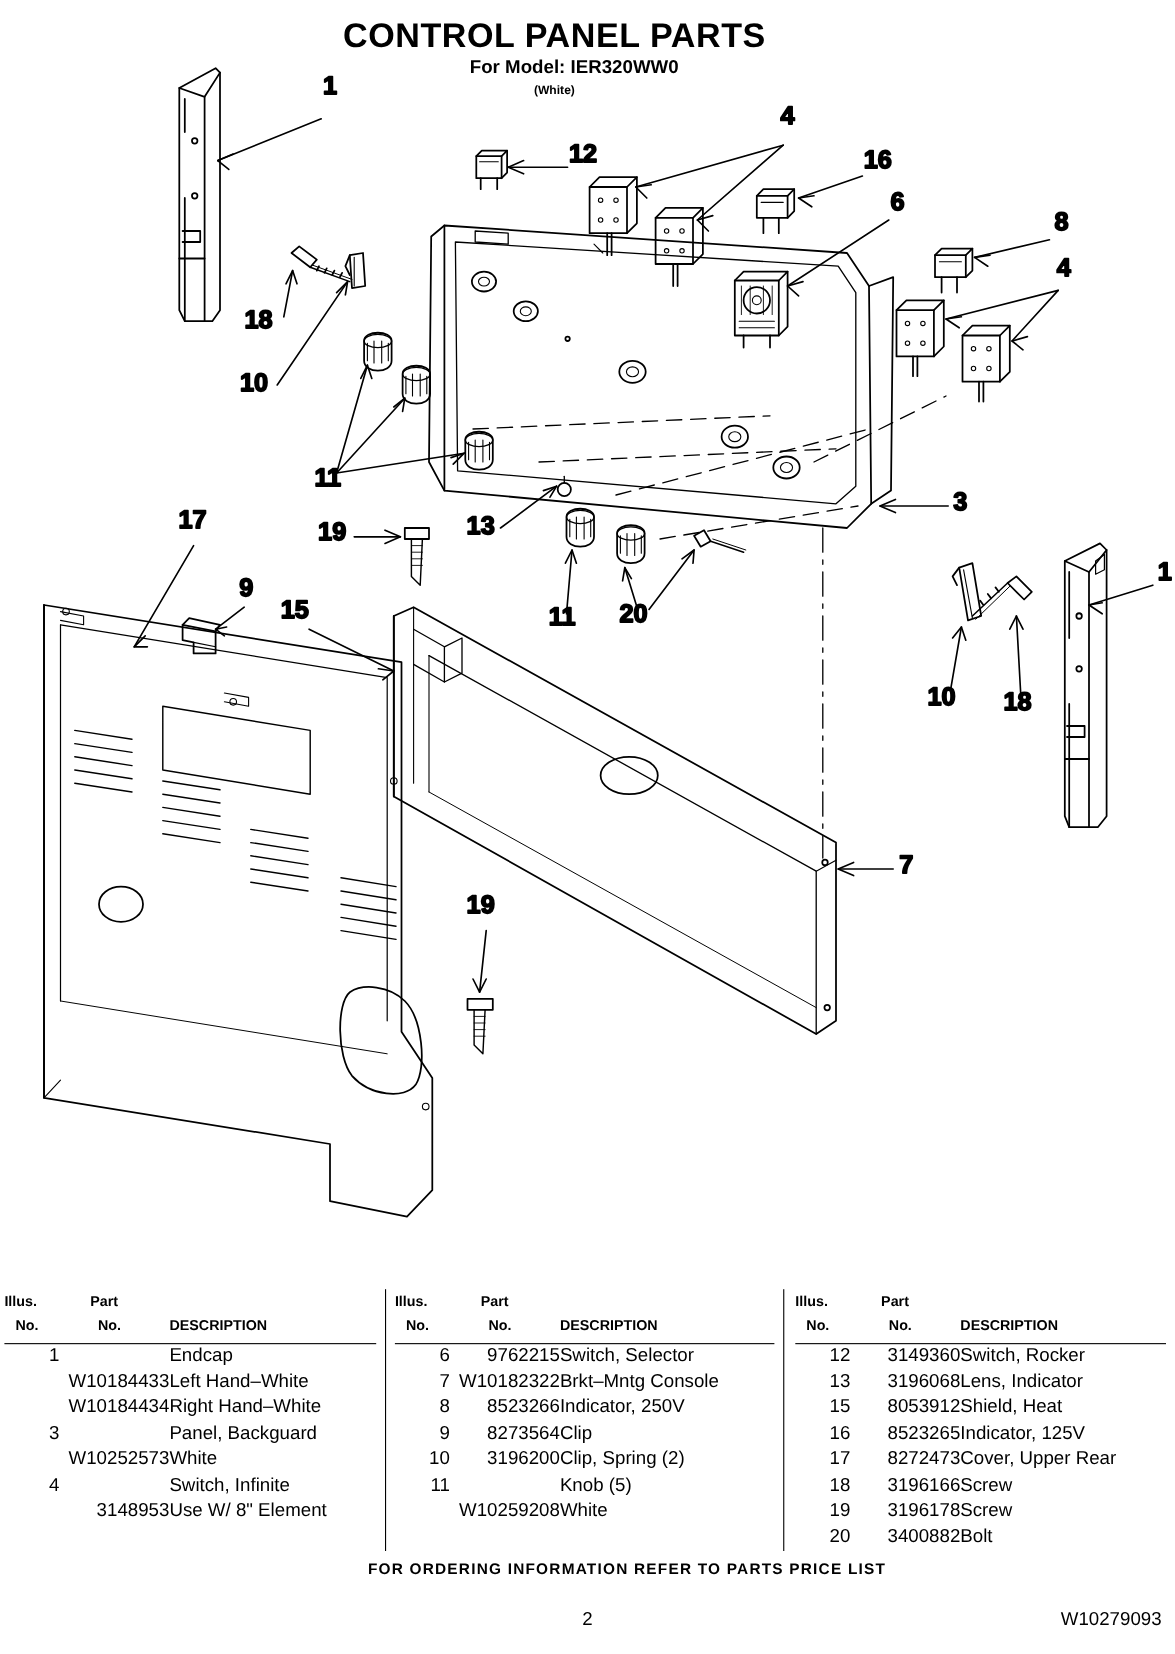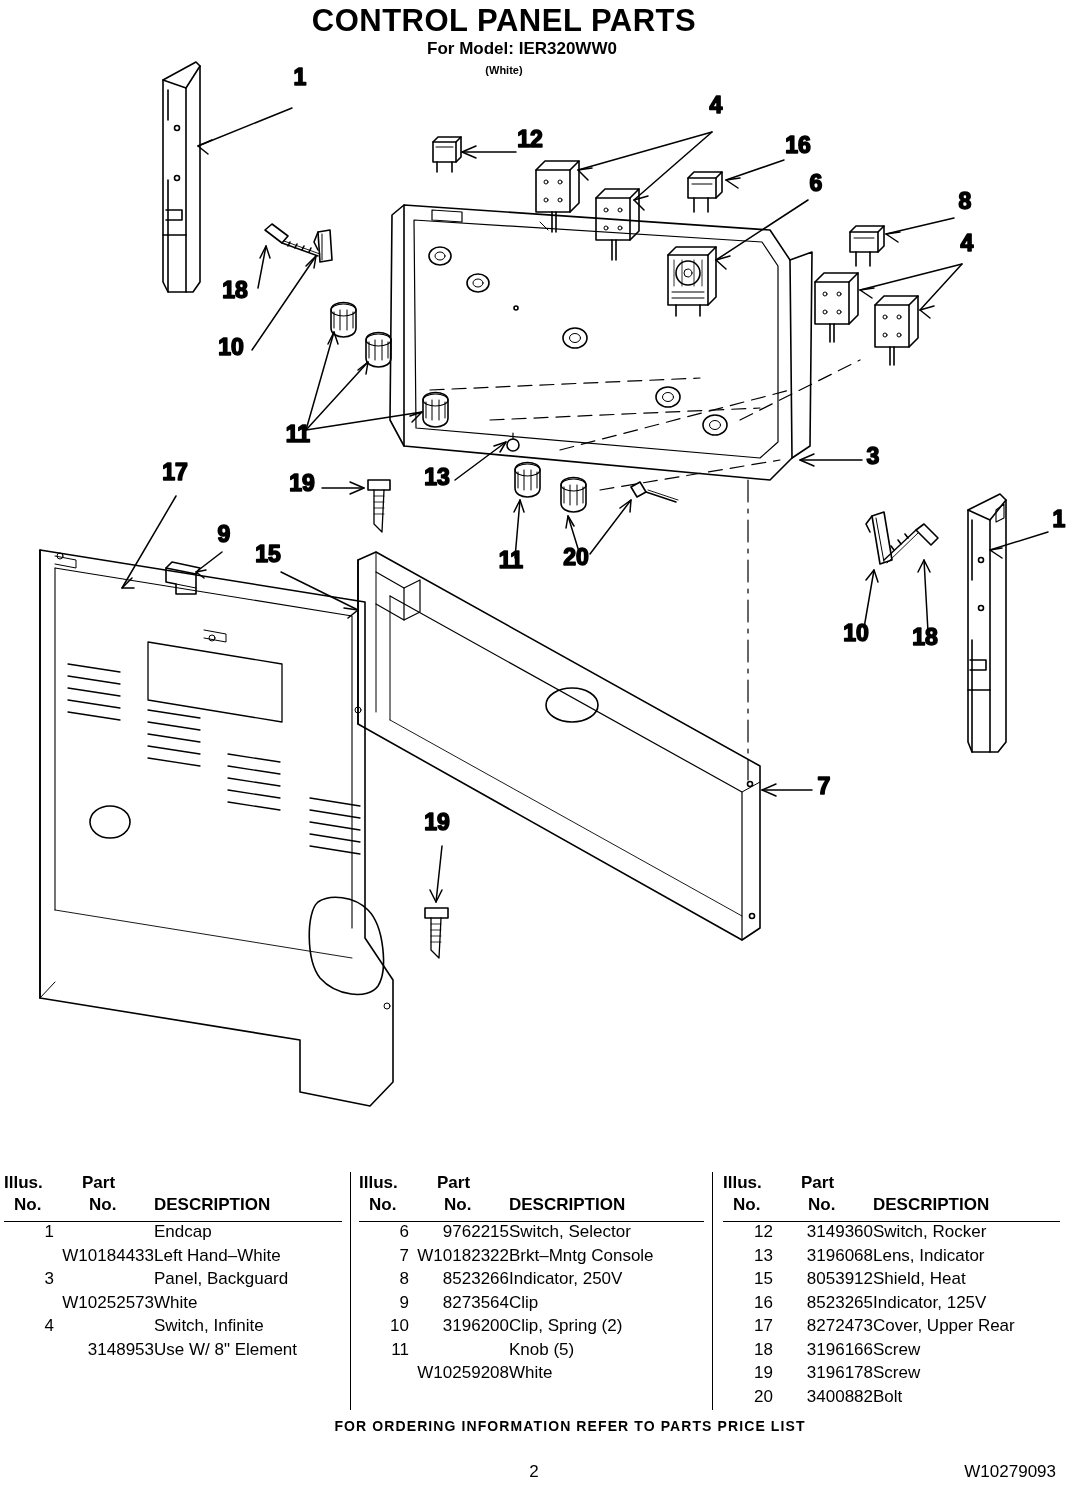--- a/index.html
+++ b/index.html
@@ -12,21 +12,21 @@
     height: 1504px;
     position: relative;
     font-family: "Liberation Sans", sans-serif;
     color: #000000;
     overflow: hidden;
   }
 
   
   .header {
     position: absolute;
-    top: 0;
+    top: 12px;
     left: 0;
     width: 1008px;
     text-align: center;
   }
   .title {
     font-size: 31px;
     font-weight: bold;
     letter-spacing: 0.5px;
     margin-top: 4px;
     line-height: 34px;
@@ -71,21 +71,21 @@
   }
   .tcol {
     position: relative;
     box-sizing: border-box;
   }
   .tcol.c1 { width: 350px; padding-left: 4px; }
   .tcol.c2 { width: 362px; padding-left: 8px; border-left: 1px solid #000; }
   .tcol.c3 { width: 356px; padding-left: 10px; border-left: 1px solid #000; }
 
   .thead {
-    font-size: 17px;
+    font-size: 13px;
     font-weight: bold;
     line-height: 22px;
     position: relative;
     height: 48px;
   }
   .thead .h-illus { position: absolute; left: 0px;  top: 0px; }
   .thead .h-part  { position: absolute; left: 78px; top: 0px; }
   .thead .h-no1   { position: absolute; left: 10px; top: 22px; }
   .thead .h-no2   { position: absolute; left: 85px; top: 22px; }
   .thead .h-desc  { position: absolute; left: 150px; top: 22px; }
@@ -544,20 +544,25 @@
         <span class="illus">1</span>
         <span class="part"></span>
         <span class="desc">Endcap</span>
       </div>
       <div class="trow">
         <span class="illus"></span>
         <span class="part">W10184433</span>
         <span class="desc">Left Hand–White</span>
       </div>
       <div class="trow">
+        <span class="illus"></span>
+        <span class="part">W10184434</span>
+        <span class="desc">Right Hand–White</span>
+      </div>
+      <div class="trow">
         <span class="illus">3</span>
         <span class="part"></span>
         <span class="desc">Panel, Backguard</span>
       </div>
       <div class="trow">
         <span class="illus"></span>
         <span class="part">W10252573</span>
         <span class="desc">White</span>
       </div>
       <div class="trow">

